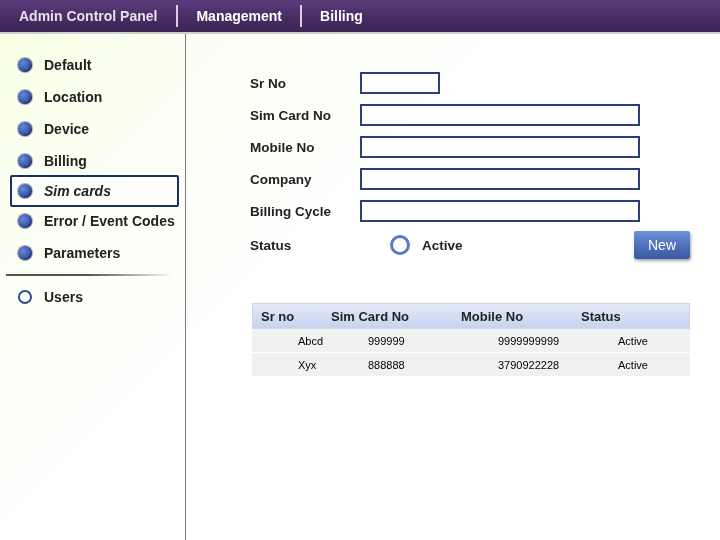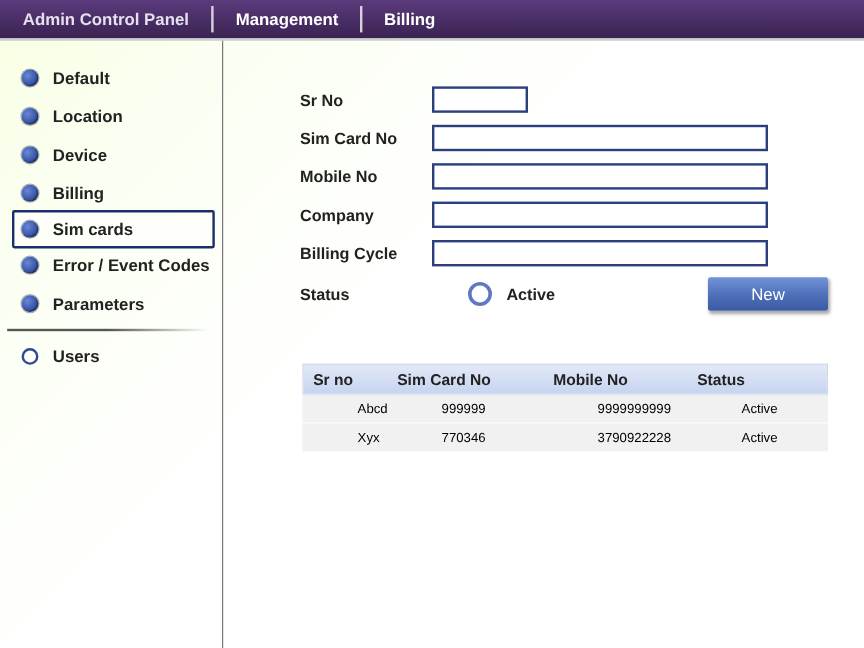--- a/index.html
+++ b/index.html
@@ -56,20 +56,21 @@
     border: 2px solid #2f4a8f;
     background: #fff;
   }
   .navitem .label { font-size: 14px; color: #222; font-weight: 600; }
   .navitem.selected {
     border: 2px solid #1a2e6b;
     border-radius: 2px;
     margin: -2px 6px -2px 10px;
     padding-left: 6px;
     background: rgba(255,255,255,.5);
+    font-style: italic;
   }
   .side-divider {
     height: 2px;
     margin: 5px 12px 5px 6px;
     background: linear-gradient(to right, #555, #555 50%, rgba(85,85,85,0));
   }
 
   
   .main {
     position: absolute;
@@ -112,21 +113,21 @@
   .radio {
     width: 20px; height: 20px; border-radius: 50%;
     border: 3px solid #6177c4;
     margin-left: 30px;
     margin-right: 12px;
   }
   .status-text { font-size: 13.5px; font-weight: 600; color:#222; }
   .newbtn {
     margin-left: auto;
     margin-right: 30px;
-    width: 100px; height: 28px;
+    width: 56px; height: 28px;
     background: linear-gradient(to bottom,#7193d8 0%, #5072bb 50%, #3a5aa3 100%);
     color: #fff; font-size: 14px; border: none; border-radius: 2px;
     box-shadow: 1px 2px 3px rgba(0,0,0,.35);
     cursor: pointer;
   }
 
   
   .grid {
     margin: 40px 30px 0 42px;
     font-size: 13px;
@@ -239,19 +240,19 @@
       <span class="cell c4">Status</span>
     </div>
     <div class="trow">
       <span class="cell c1">Abcd</span>
       <span class="cell c2">999999</span>
       <span class="cell c3">9999999999</span>
       <span class="cell c4">Active</span>
     </div>
     <div class="trow">
       <span class="cell c1">Xyx</span>
-      <span class="cell c2">770346</span>
+      <span class="cell c2">888888</span>
       <span class="cell c3">3790922228</span>
       <span class="cell c4">Active</span>
     </div>
   </div>
 
 </div>
 
 </body></html>

